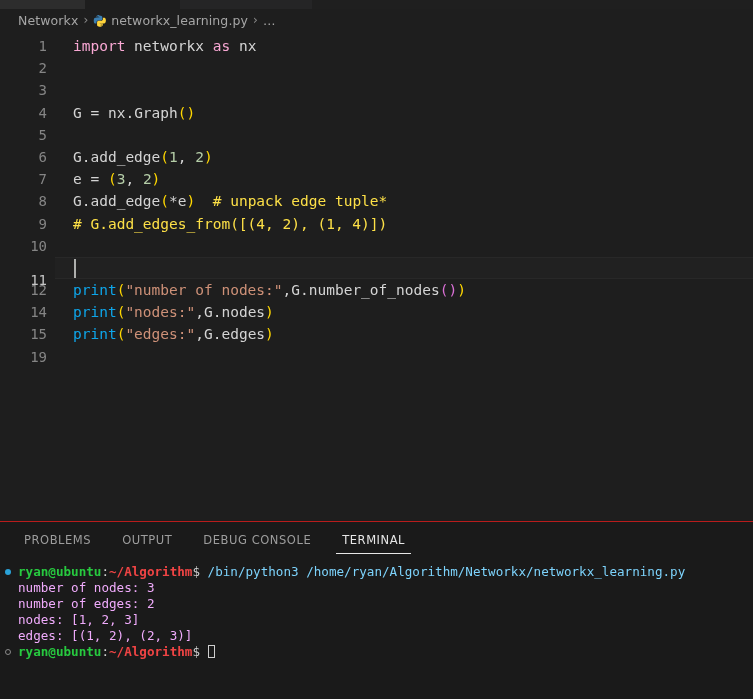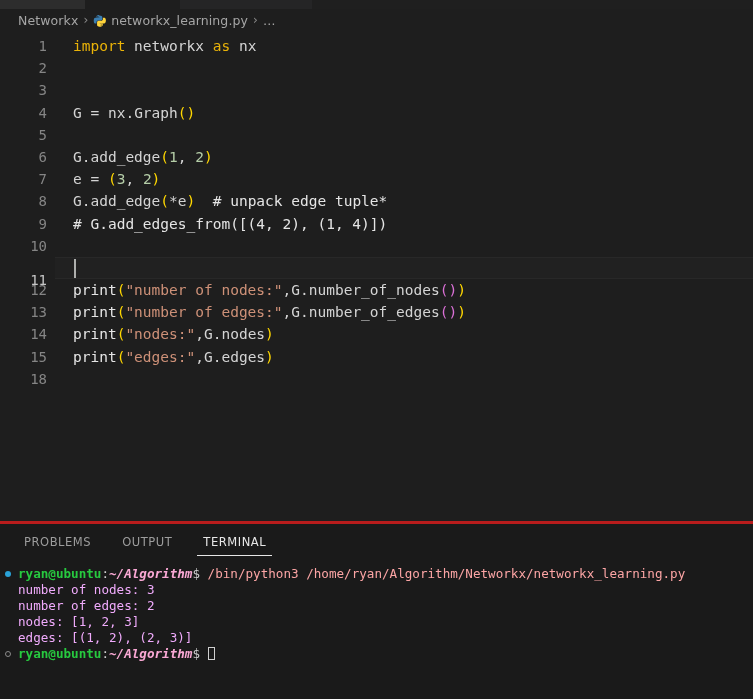--- a/index.html
+++ b/index.html
@@ -140,35 +140,35 @@
   .caret {
     position: absolute;
     left: 74px;
     top: 2px;
     width: 2px;
     height: 19px;
     background: #aeafad;
   }
 
   
-  .t-kw   { color: #eab308; }
-  .t-bi   { color: #e5e5e5; }
+  .t-kw   { color: #f9a8d4; }
+  .t-bi   { color: #0ea5e9; }
   .t-id   { color: #d4d4d4; }
   .t-str  { color: #ce9178; }
   .t-num  { color: #b5cea8; }
-  .t-com  { color: #e5e5e5; }
+  .t-com  { color: #fde047; }
   .t-p1   { color: #ffd700; }
   .t-p2   { color: #da70d6; }
   .t-op   { color: #d4d4d4; }
 
   
   .panel {
     flex: 1 1 auto;
     background: #1a1a1a;
-    border-top: 3px solid #b91c1c;
+    border-top: 1px solid #b91c1c;
     display: flex;
     flex-direction: column;
     min-height: 0;
   }
   .panel-tabs {
     height: 35px;
     flex: 0 0 auto;
     display: flex;
     align-items: stretch;
     padding-left: 14px;
@@ -219,23 +219,23 @@
     position: absolute;
     left: 5px;
     top: 5px;
     width: 6px; height: 6px;
     border-radius: 50%;
   }
   .deco.filled { background: #2aa2d8; }
   .deco.hollow { border: 1px solid #8a8a8a; width: 4px; height: 4px; }
   .c-user { color: #27c93f; font-weight: bold; }
   .c-colon { color: #d0d0d0; }
-  .c-path { color: #f9a8d4; font-weight: bold; font-style: italic; }
+  .c-path { color: #ef4444; font-weight: bold; }
   .c-dollar { color: #cccccc; }
-  .c-cmd { color: #fca5a5; }
+  .c-cmd { color: #7dd3fc; }
   .c-out { color: #f0abfc; }
   .blockcursor {
     display: inline-block;
     width: 7px;
     height: 13px;
     border: 1px solid #cfcfcf;
     vertical-align: -2px;
     box-sizing: border-box;
   }
 </style>
@@ -272,34 +272,36 @@
         <div class="row"><span class="ln">3</span><span class="src"></span></div>
         <div class="row"><span class="ln">4</span><span class="src"><span class="t-id">G </span><span class="t-op">=</span><span class="t-id"> nx</span><span class="t-op">.</span><span class="t-id">Graph</span><span class="t-p1">()</span></span></div>
         <div class="row"><span class="ln">5</span><span class="src"></span></div>
         <div class="row"><span class="ln">6</span><span class="src"><span class="t-id">G</span><span class="t-op">.</span><span class="t-id">add_edge</span><span class="t-p1">(</span><span class="t-num">1</span><span class="t-op">, </span><span class="t-num">2</span><span class="t-p1">)</span></span></div>
         <div class="row"><span class="ln">7</span><span class="src"><span class="t-id">e </span><span class="t-op">=</span><span class="t-op"> </span><span class="t-p1">(</span><span class="t-num">3</span><span class="t-op">, </span><span class="t-num">2</span><span class="t-p1">)</span></span></div>
         <div class="row"><span class="ln">8</span><span class="src"><span class="t-id">G</span><span class="t-op">.</span><span class="t-id">add_edge</span><span class="t-p1">(</span><span class="t-op">*</span><span class="t-id">e</span><span class="t-p1">)</span><span class="t-op">  </span><span class="t-com"># unpack edge tuple*</span></span></div>
         <div class="row"><span class="ln">9</span><span class="src"><span class="t-com"># G.add_edges_from([(4, 2), (1, 4)])</span></span></div>
         <div class="row"><span class="ln">10</span><span class="src"></span></div>
         <div class="row active"><div class="hl"></div><span class="ln">11</span><span class="src"></span><span class="caret"></span></div>
         <div class="row"><span class="ln">12</span><span class="src"><span class="t-bi">print</span><span class="t-p1">(</span><span class="t-str">"number of nodes:"</span><span class="t-op">,</span><span class="t-id">G</span><span class="t-op">.</span><span class="t-id">number_of_nodes</span><span class="t-p2">()</span><span class="t-p1">)</span></span></div>
-        <div class="row"><span class="ln">13</span><span class="src"><span class="t-bi">print</span><span class="t-p1">(</span><span class="t-str">"number of edges:"</span><span class="t-op">,</span><span class="t-id">G</span><span class="t-op">.</span><span class="t-id">number_of_edges</span><span class="t-p2">()</span><span class="t-p1">)</span></span></div>
         <div class="row"><span class="ln">14</span><span class="src"><span class="t-bi">print</span><span class="t-p1">(</span><span class="t-str">"nodes:"</span><span class="t-op">,</span><span class="t-id">G</span><span class="t-op">.</span><span class="t-id">nodes</span><span class="t-p1">)</span></span></div>
         <div class="row"><span class="ln">15</span><span class="src"><span class="t-bi">print</span><span class="t-p1">(</span><span class="t-str">"edges:"</span><span class="t-op">,</span><span class="t-id">G</span><span class="t-op">.</span><span class="t-id">edges</span><span class="t-p1">)</span></span></div>
-        <div class="row"><span class="ln">18</span><span class="src"></span></div>
+        <div class="row"><span class="ln">19</span><span class="src"></span></div>
       </div>
   </div>
 
   <div class="panel">
     <div class="panel-tabs" id="panel-tabs">
         <div class="ptab">
           <span>PROBLEMS</span>
         </div>
         <div class="ptab">
           <span>OUTPUT</span>
+        </div>
+        <div class="ptab">
+          <span>DEBUG CONSOLE</span>
         </div>
         <div class="ptab active">
           <span>TERMINAL</span>
         </div>
       </div>
     <div class="terminal" id="terminal">
         <div class="tline"><span class="deco filled"></span><span class="c-user">ryan@ubuntu</span><span class="c-colon">:</span><span class="c-path">~/Algorithm</span><span class="c-dollar">$</span><span class="c-cmd"> /bin/python3 /home/ryan/Algorithm/Networkx/networkx_learning.py</span></div>
         <div class="tline c-out">number of nodes: 3</div>
         <div class="tline c-out">number of edges: 2</div>
         <div class="tline c-out">nodes: [1, 2, 3]</div>

